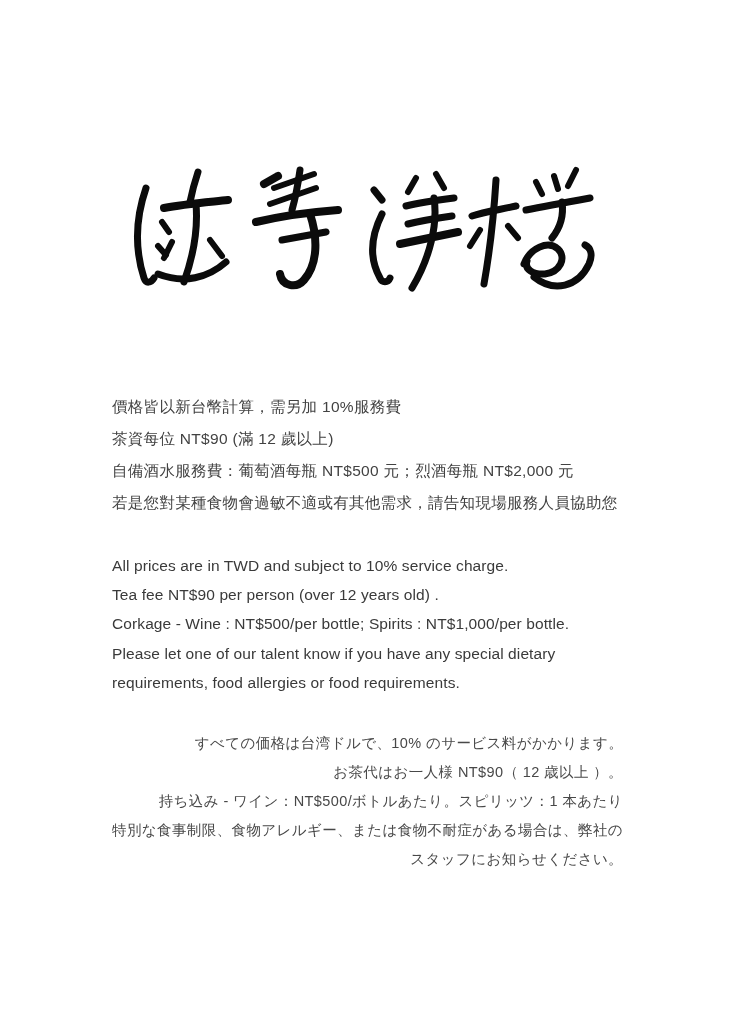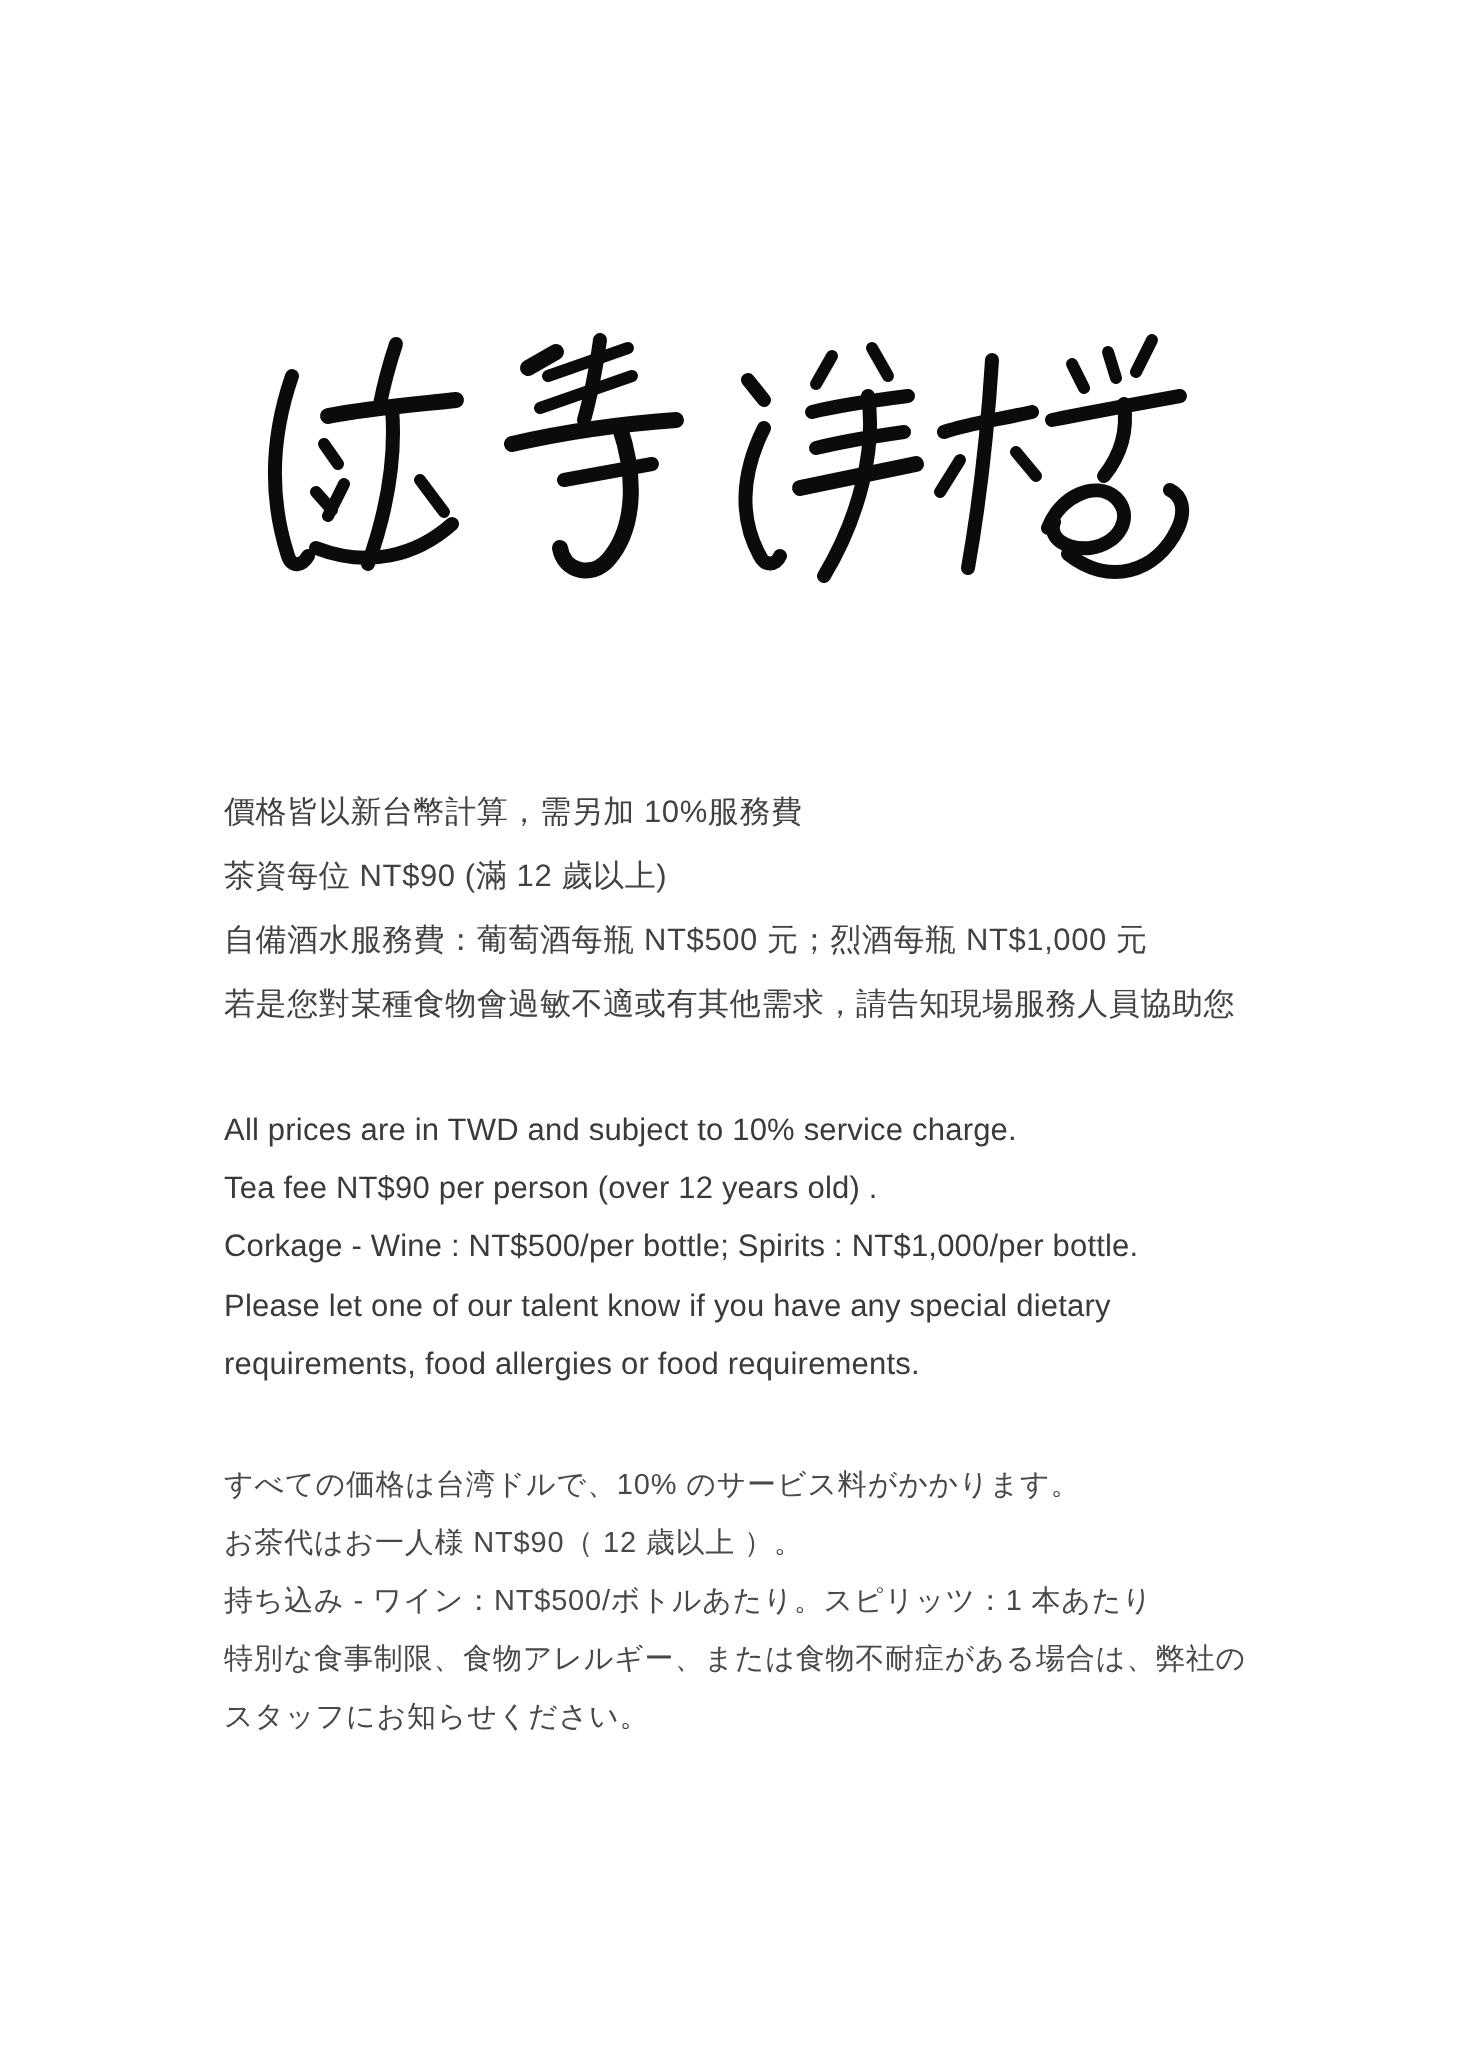--- a/index.html
+++ b/index.html
@@ -21,21 +21,21 @@
   .block-zh{
     position:absolute;left:112px;top:391px;
     font-size:15.5px;line-height:32px;letter-spacing:0.3px;color:#424242;
   }
   .block-en{
     position:absolute;left:112px;top:551px;
     font-size:15.5px;line-height:29.2px;letter-spacing:0.1px;color:#3a3a3a;
   }
   .block-ja{
     position:absolute;left:112px;top:729px;
-    font-size:14.5px;line-height:29px;letter-spacing:0.4px;color:#484848;
+    font-size:14.5px;line-height:29px;letter-spacing:0.4px;color:#484848;text-align:right;
   }
 </style>
 </head>
 <body>
 
 <div class="page">
 
   <svg class="logo" viewBox="0 0 474 150" role="img" aria-label="滌号洋樓">
 
     <path d="M22,26 C12,55 10,85 20,116 C22,122 27,121 30,116" stroke-width="7"></path>
@@ -74,21 +74,21 @@
     <path d="M452,8 l-8,16" stroke-width="6"></path>
     <path d="M402,48 C422,44 444,40 466,36" stroke-width="7"></path>
     <path d="M438,40 C440,54 436,66 428,76" stroke-width="7"></path>
     <path d="M400,102 C406,86 424,78 434,87 C443,96 436,110 421,112 C409,113 400,107 403,99" stroke-width="7"></path>
     <path d="M410,115 C430,131 454,125 465,102 C469,93 467,86 461,83" stroke-width="7"></path>
   </svg>
 
   <div class="block block-zh">
     <p>價格皆以新台幣計算，需另加 10%服務費</p>
     <p>茶資每位 NT$90 (滿 12 歲以上)</p>
-    <p>自備酒水服務費：葡萄酒每瓶 NT$500 元；烈酒每瓶 NT$1,000 元</p>
+    <p>自備酒水服務費：葡萄酒每瓶 NT$500 元；烈酒每瓶 NT$2,000 元</p>
     <p>若是您對某種食物會過敏不適或有其他需求，請告知現場服務人員協助您</p>
   </div>
 
   <div class="block block-en">
     <p>All prices are in TWD and subject to 10% service charge.</p>
     <p>Tea fee NT$90 per person (over 12 years old) .</p>
     <p>Corkage - Wine : NT$500/per bottle; Spirits : NT$1,000/per bottle.</p>
     <p>Please let one of our talent know if you have any special dietary</p>
     <p>requirements, food allergies or food requirements.</p>
   </div>

